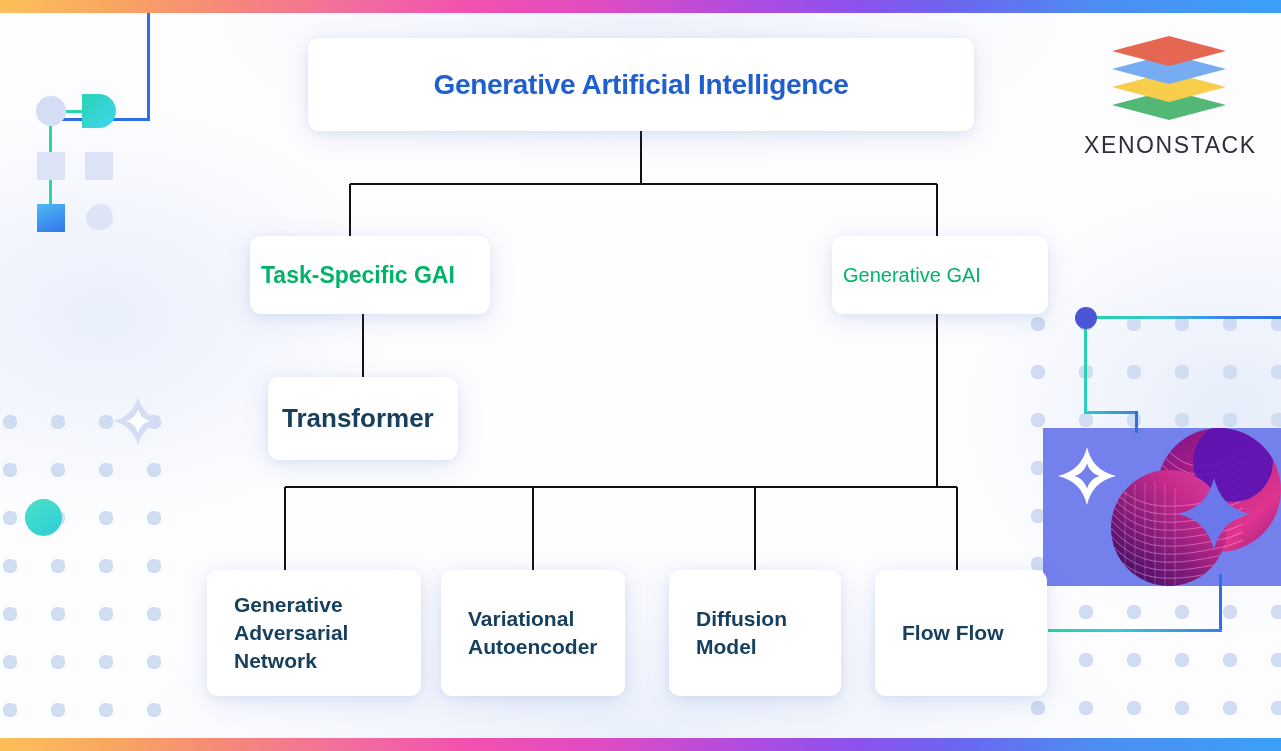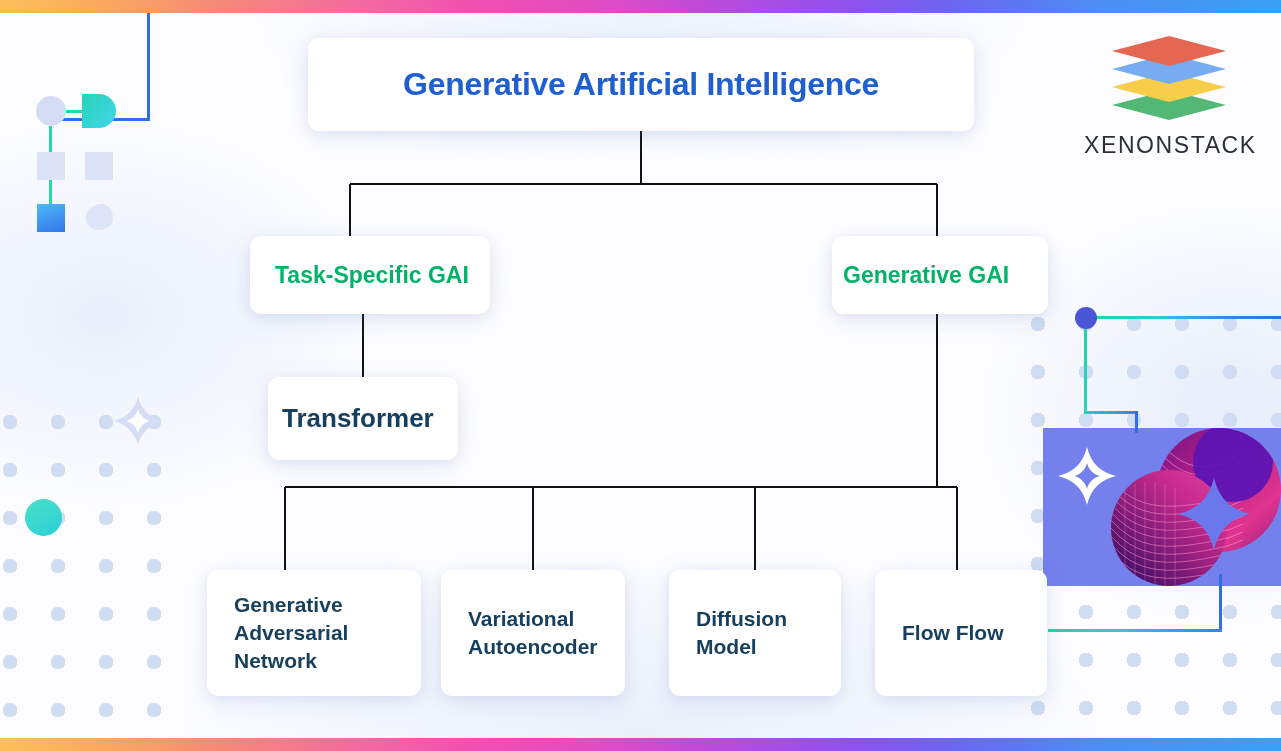--- a/index.html
+++ b/index.html
@@ -126,28 +126,28 @@
     box-shadow: 0 6px 26px rgba(100,130,200,0.16), 0 2px 8px rgba(100,130,200,0.10);
     display: flex; align-items: center;
   }
   .node span { display: block; }
 
   #node-root {
     left: 308px; top: 38px; width: 666px; height: 93px;
     justify-content: center;
   }
   #node-root span {
-    color: #1f5fd0; font-size: 32px; font-weight: bold; letter-spacing: -0.3px;
-  }
-
-  #node-task { left: 250px; top: 236px; width: 240px; height: 78px; padding-left: 25px; }
+    color: #1f5fd0; font-size: 28px; font-weight: bold; letter-spacing: -0.3px;
+  }
+
+  #node-task { left: 250px; top: 236px; width: 240px; height: 78px; padding-left: 11px; }
   #node-task span { color: #00b368; font-size: 23px; font-weight: bold; }
 
   #node-gen { left: 832px; top: 236px; width: 216px; height: 78px; padding-left: 11px; }
-  #node-gen span { color: #00b368; font-size: 23px; font-weight: bold; }
+  #node-gen span { color: #00b368; font-size: 20px; font-weight: normal; }
 
   #node-transformer { left: 268px; top: 377px; width: 190px; height: 83px; padding-left: 14px; }
   #node-transformer span { color: #16405e; font-size: 26px; font-weight: bold; text-align: center; }
 
   .leaf { top: 570px; height: 126px; padding-left: 27px; }
   .leaf span { color: #16405e; font-size: 21px; font-weight: bold; line-height: 1.33; }
   #node-gan { left: 207px; width: 214px; }
   #node-vae { left: 441px; width: 184px; }
   #node-diff { left: 669px; width: 172px; }
   #node-flow { left: 875px; width: 172px; }

